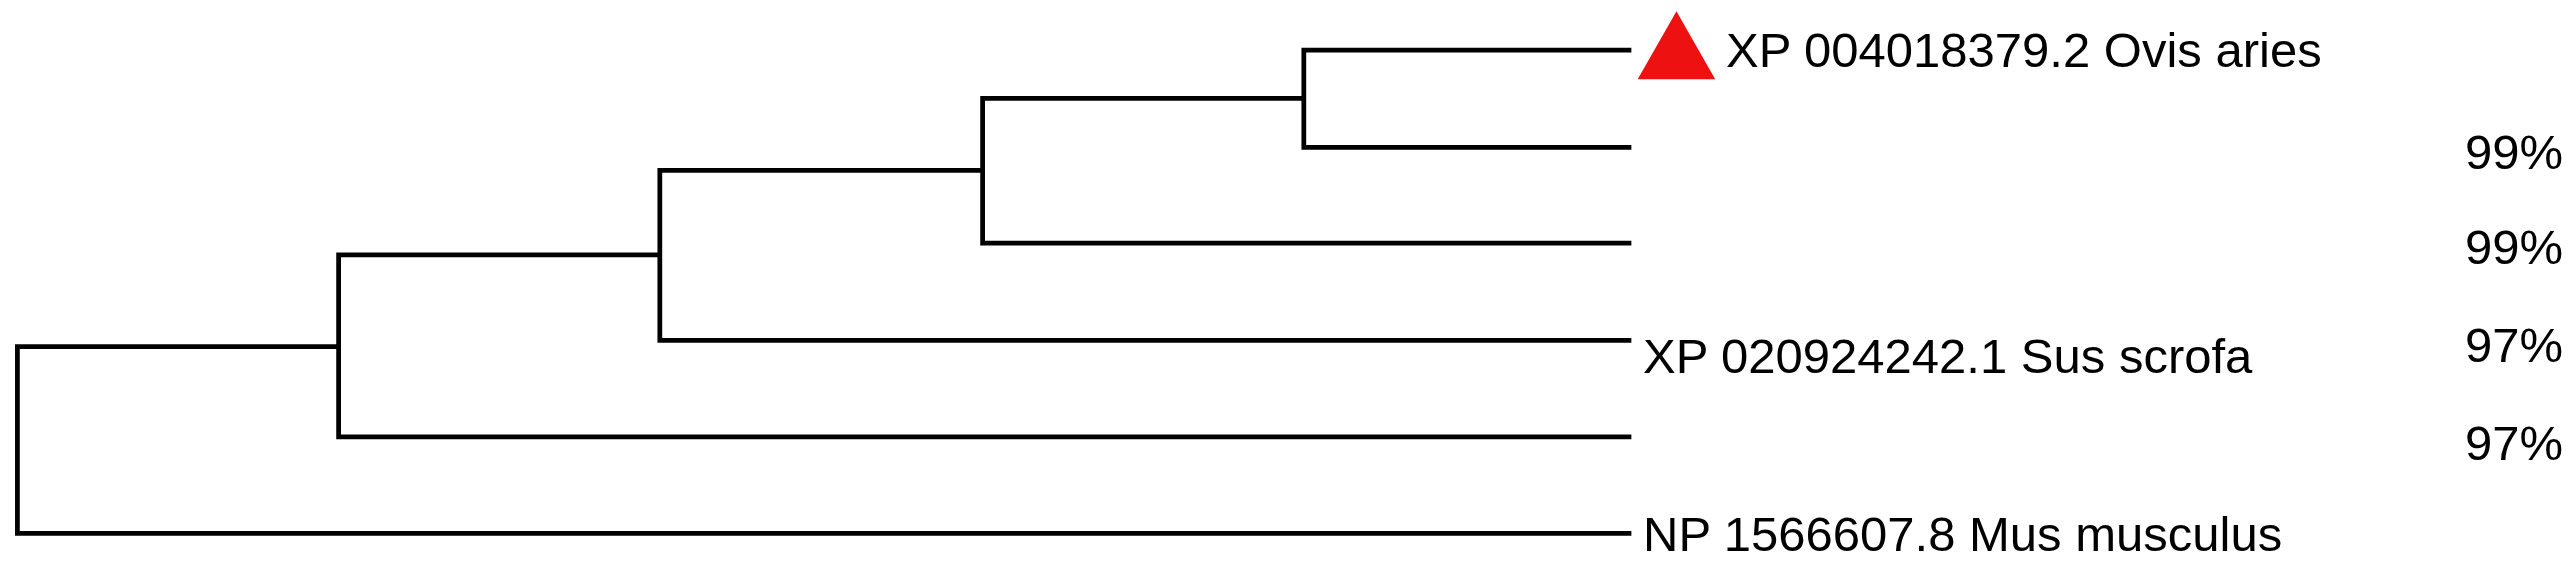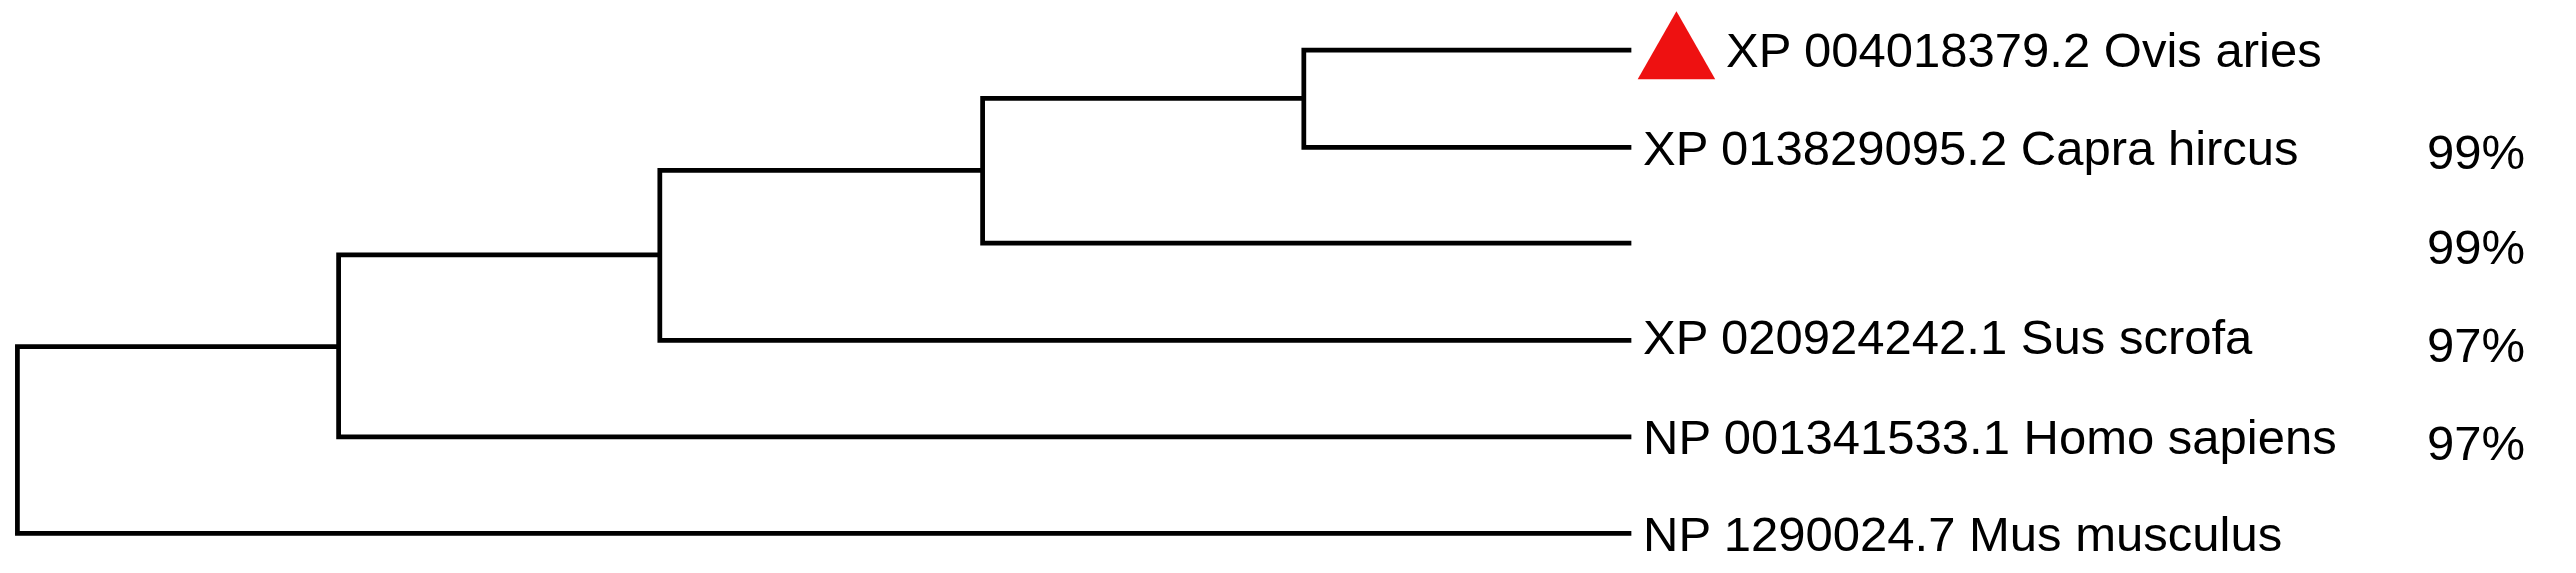--- a/index.html
+++ b/index.html
@@ -33,45 +33,43 @@
     line-height: 51px;
     color: #000000;
     white-space: nowrap;
   }
   .identity-value {
     position: absolute;
     width: 174px;
     font-size: 49px;
     line-height: 51px;
     color: #000000;
-    text-align: center;
+    text-align: right;
     white-space: nowrap;
   }
 </style>
 </head>
 <body>
 
 <div class="figure">
 
   <svg class="tree-svg" width="2576" height="574" viewBox="0 0 3256 725">
 
     <path class="clade-path" d="M 2062 63 H 1648 V 186 H 2062"></path>
     <path class="clade-path" d="M 1648 124 H 1242 V 307 H 2062"></path>
     <path class="clade-path" d="M 1242 215 H 834 V 430 H 2062"></path>
     <path class="clade-path" d="M 834 322 H 428 V 552 H 2062"></path>
     <path class="clade-path" d="M 428 438 H 22 V 674 H 2062"></path>
 
     <polygon points="2119,14 2070,100 2168,100" fill="#ee1111"></polygon>
   </svg>
 
   <div class="taxon-label" style="left:1726px; top:25px;">XP 004018379.2 Ovis aries</div>
-  <div class="taxon-label" style="left:1643px; top:123px;">XP 013829095.2 Capra hircus</div>
-  <div class="taxon-label" style="left:1643px; top:312px;">XP 020924242.1 Sus scrofa</div>
-  <div class="taxon-label" style="left:1643px; top:412px;">NP 001341533.1 Homo sapiens</div>
-  <div class="taxon-label" style="left:1643px; top:509px;">NP 1290024.7 Mus musculus</div>
+  <div class="taxon-label" style="left:1643px; top:331px;">XP 020924242.1 Sus scrofa</div>
+  <div class="taxon-label" style="left:1643px; top:509px;">NP 1566607.8 Mus musculus</div>
 
   <div class="identity-value" style="left:2389px; top:127px;">99%</div>
   <div class="identity-value" style="left:2389px; top:222px;">99%</div>
   <div class="identity-value" style="left:2389px; top:320px;">97%</div>
   <div class="identity-value" style="left:2389px; top:418px;">97%</div>
 
 </div>
 
 
 </body></html>

